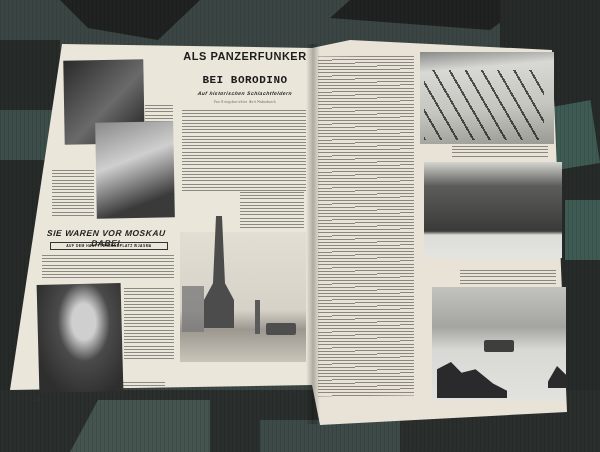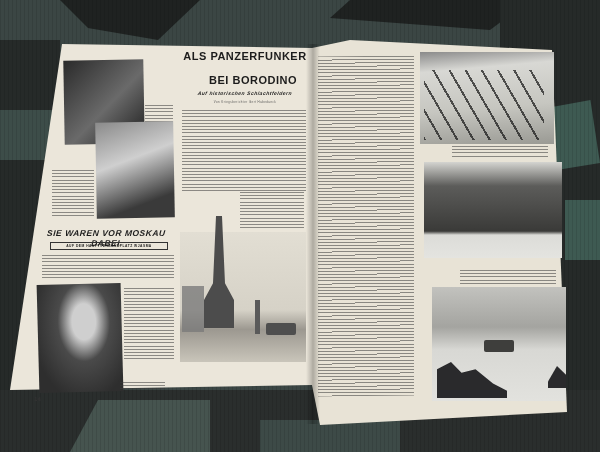--- a/index.html
+++ b/index.html
@@ -73,21 +73,21 @@
 <div class="headline" style="left:36px;top:228px;width:140px;font-size:8.5px;font-style:italic;transform:skewX(-4deg);">SIE WAREN VOR MOSKAU DABEI</div>
 <div class="headline" style="left:50px;top:242px;width:116px;font-size:3.3px;border:1px solid #333;padding:1px 0;">AUF DEM HAUPTVERBANDPLATZ WJASMA</div>
 <div class="txt lines" style="left:42px;top:255px;width:132px;height:26px;"></div>
 
 <div class="photo" style="left:38px;top:284px;width:84px;height:108px;background:radial-gradient(ellipse at 55% 35%,#cfcfcf 0 18%,#4a4a4a 40%,#2e2e2e 80%);transform:rotate(-1.5deg);"></div>
 <div class="txt lines" style="left:124px;top:288px;width:50px;height:72px;"></div>
 <div class="caption lines" style="left:120px;top:382px;width:45px;height:8px;"></div>
 <div style="position:absolute;left:34px;top:396px;font-size:5px;font-weight:bold;color:#333;">14</div>
 
 <div class="headline" style="left:180px;top:50px;width:130px;font-size:11px;">ALS PANZERFUNKER</div>
-<div class="headline" style="left:188px;top:74px;width:130px;font-size:11px;">BEI BORODINO</div>
+<div class="headline" style="left:180px;top:74px;width:130px;font-size:11px;font-family:Liberation Mono, monospace;">BEI BORODINO</div>
 <div class="headline" style="left:180px;top:90px;width:130px;font-size:5px;font-style:italic;transform:skewX(-10deg);">Auf historischen Schlachtfeldern</div>
 <div class="headline" style="left:180px;top:100px;width:130px;font-size:2.8px;font-weight:normal;color:#555;">Von Kriegsberichter Gert Habedanck</div>
 <div class="txt lines" style="left:182px;top:110px;width:124px;height:82px;"></div>
 <div class="txt lines" style="left:240px;top:192px;width:64px;height:38px;"></div>
 <div class="txt lines" style="left:244px;top:250px;width:60px;height:40px;"></div>
 <div class="photo" style="left:180px;top:232px;width:126px;height:130px;background:linear-gradient(180deg,#e2ded3 0%,#d6d2c7 60%,#9c9890 75%,#c9c5ba 100%);"></div>
 <div class="photo" style="left:204px;top:216px;width:30px;height:112px;background:#4c4c4c;clip-path:polygon(40% 0,60% 0,70% 60%,100% 75%,100% 100%,0 100%,0 75%,30% 60%);"></div>
 <div class="photo" style="left:255px;top:300px;width:5px;height:34px;background:#5a5a5a;"></div>
 <div class="photo" style="left:266px;top:323px;width:30px;height:12px;background:#4e4e4e;border-radius:2px;"></div>
 <div class="photo" style="left:182px;top:286px;width:22px;height:46px;background:#7a7a7a;opacity:0.8;"></div>

